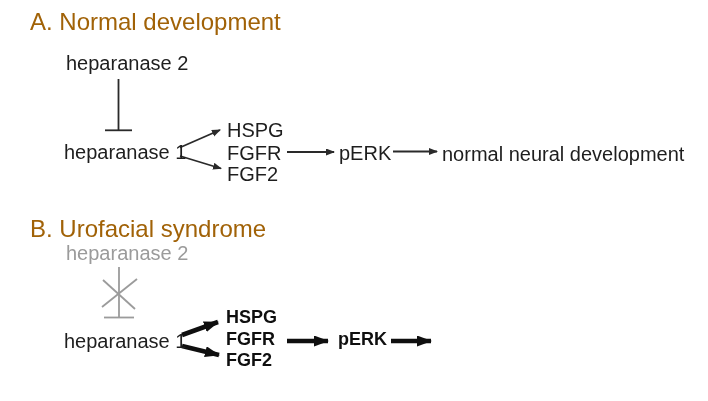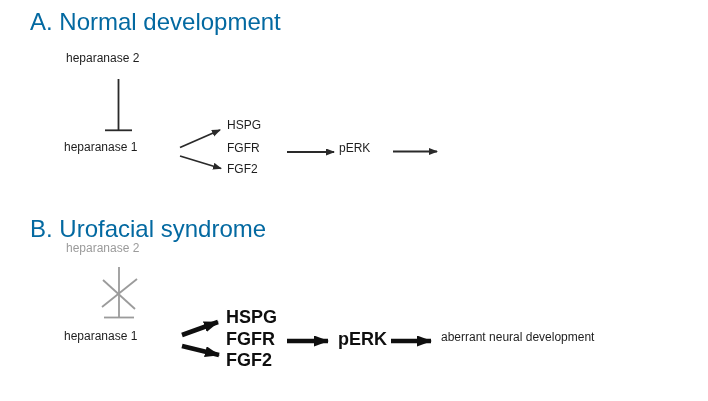--- a/index.html
+++ b/index.html
@@ -11,29 +11,29 @@
     overflow:hidden;
   }
   #connectors{position:absolute;left:0;top:0;width:708px;height:401px;}
   .thin{stroke:#2a2a2a;stroke-width:1.8;fill:none;}
   .grayline{stroke:#9b9b9b;stroke-width:1.8;fill:none;}
   .thick{stroke:#0f0f0f;stroke-width:4.6;fill:none;}
   .arr-s{marker-end:url(#ah-s);}
   .arr-l{marker-end:url(#ah-l);}
   .lbl{
     position:absolute;
-    font-size:12px;line-height:1.1;
+    font-size:20px;line-height:1.1;
     color:#1e1e1e;white-space:nowrap;
   }
   .bold{font-size:18px;font-weight:bold;color:#0f0f0f;}
   .gray-text{color:#9b9b9b;}
   .title{
     position:absolute;
     font-size:24px;line-height:1.1;
-    color:#0369a1;white-space:nowrap;
+    color:#a16207;white-space:nowrap;
   }
 </style>
 </head>
 <body>
 
 <div id="figure">
 
   <svg id="connectors" viewBox="0 0 708 401" xmlns="http://www.w3.org/2000/svg">
     <defs>
       <marker id="ah-s" markerUnits="userSpaceOnUse" markerWidth="12" markerHeight="10" refX="8" refY="3.5" orient="auto">
@@ -70,28 +70,28 @@
   <div class="lbl" style="left:66px;top:52px">heparanase 2</div>
 
   <div class="lbl" style="left:64px;top:141px">heparanase 1</div>
 
   <div class="lbl" style="left:227px;top:119px">HSPG</div>
   <div class="lbl" style="left:227px;top:142px">FGFR</div>
   <div class="lbl" style="left:227px;top:163px">FGF2</div>
 
   <div class="lbl" style="left:339px;top:142px">pERK</div>
 
+  <div class="lbl" style="left:442px;top:143px">normal neural development</div>
 
   <div class="title" style="left:30px;top:216px">B. Urofacial syndrome</div>
 
   <div class="lbl gray-text" style="left:66px;top:242px">heparanase 2</div>
 
   <div class="lbl" style="left:64px;top:330px">heparanase 1</div>
 
   <div class="lbl bold" style="left:226px;top:308px">HSPG</div>
   <div class="lbl bold" style="left:226px;top:330px">FGFR</div>
   <div class="lbl bold" style="left:226px;top:351px">FGF2</div>
 
   <div class="lbl bold" style="left:338px;top:330px">pERK</div>
 
-  <div class="lbl" style="left:441px;top:331px">aberrant neural development</div>
 
 </div>
 
 </body></html>

